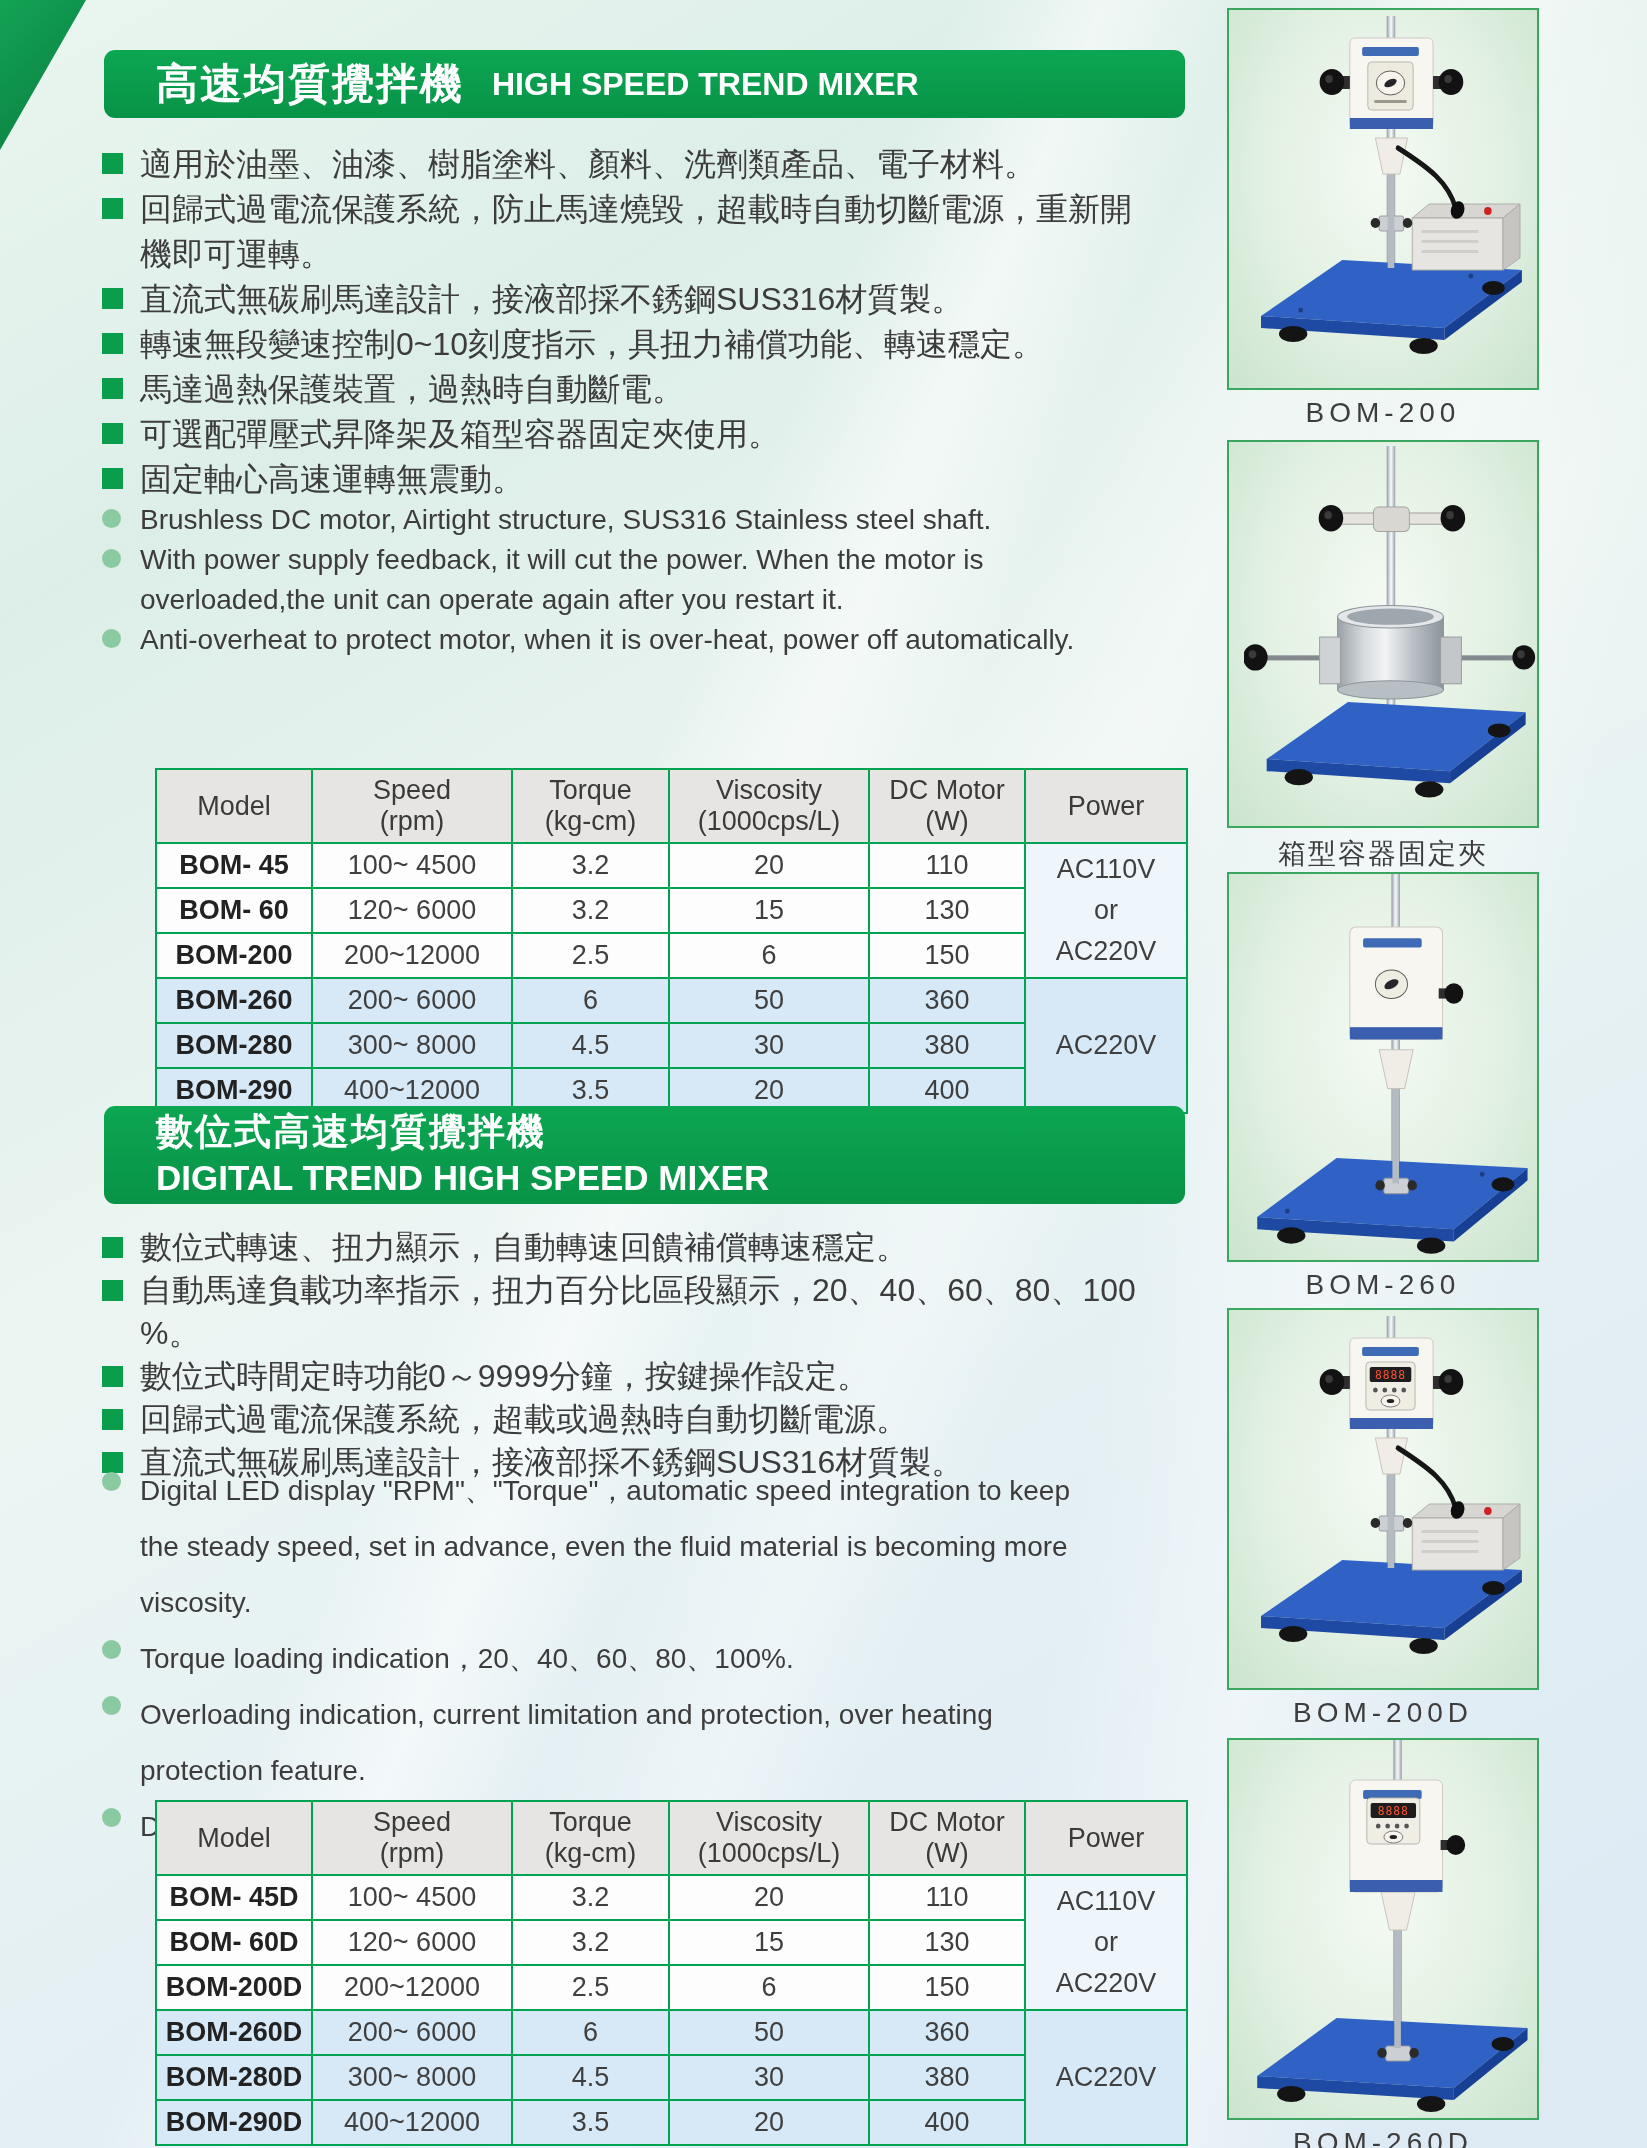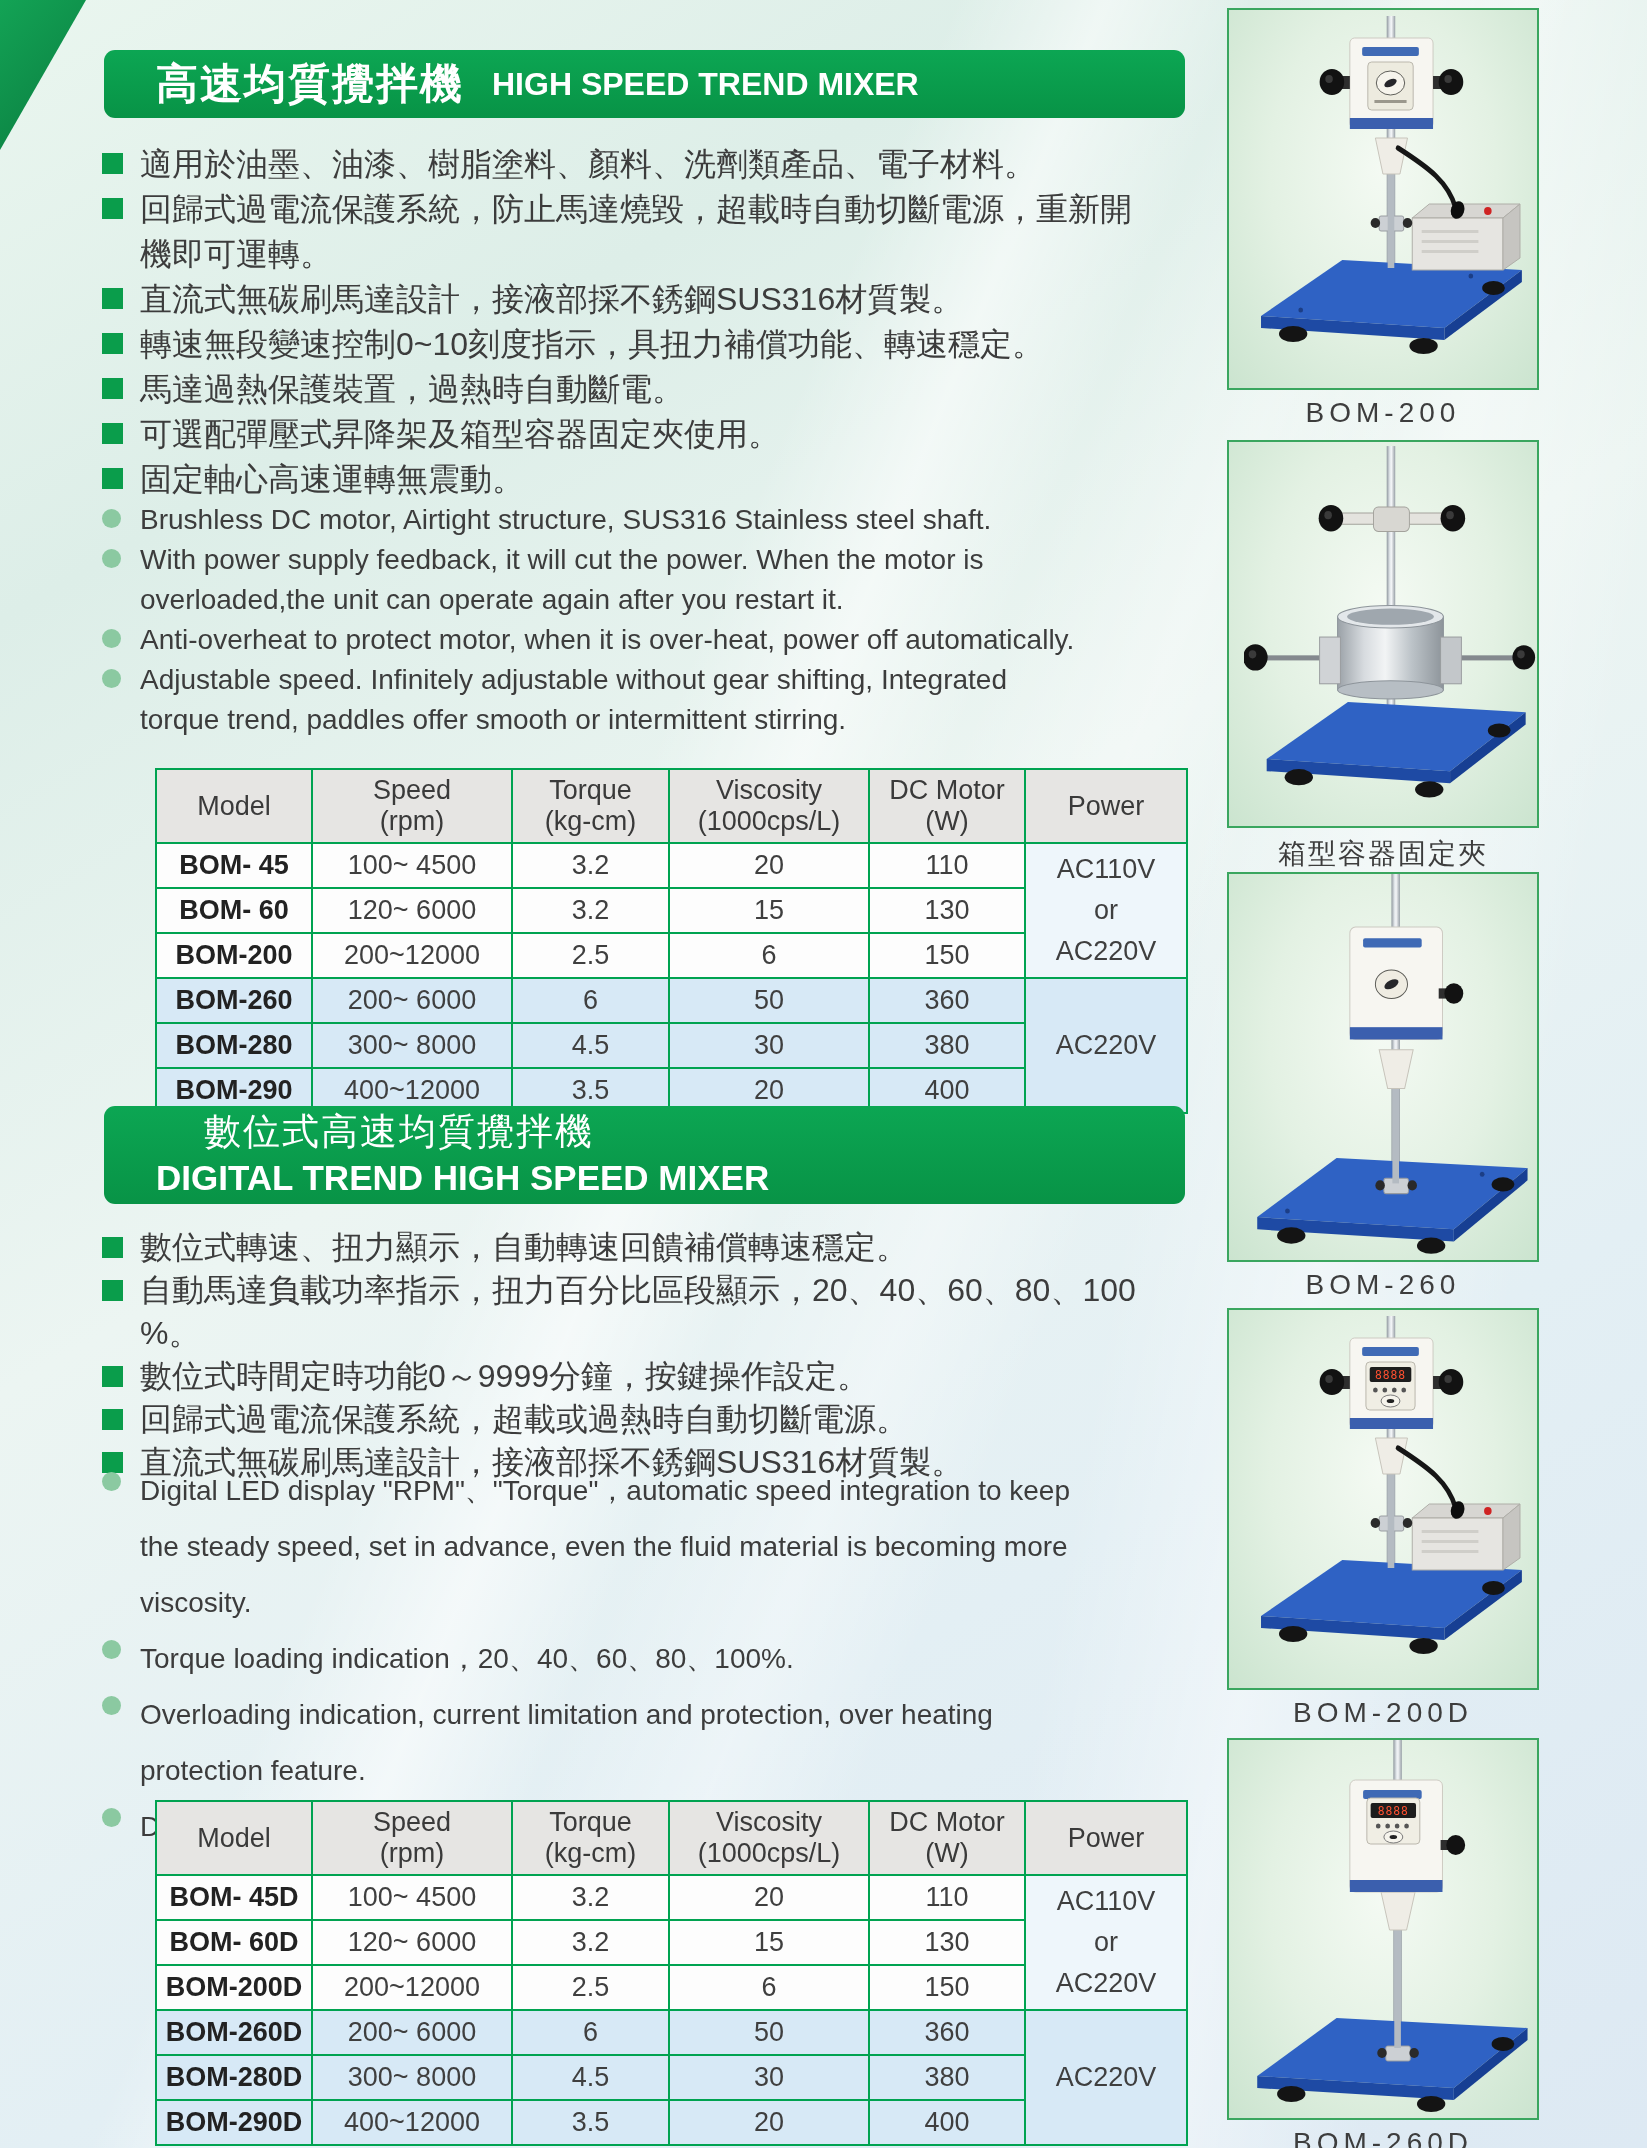--- a/index.html
+++ b/index.html
@@ -13,21 +13,21 @@
   .corner{position:absolute;top:0;left:0;width:86px;height:150px;
     background:linear-gradient(135deg,#13a355,#0a7b3f);
     clip-path:polygon(0 0,100% 0,0 100%);}
 
   .sec-header{position:absolute;left:104px;width:1081px;background:linear-gradient(180deg,#0ca653,#089346);
     border-radius:11px;color:#ffffff;box-sizing:border-box;padding-left:52px;}
   #header1{top:50px;height:68px;display:flex;align-items:center;gap:28px;}
   #header1 .zh{font-size:42px;font-weight:700;letter-spacing:2px;}
   #header1 .en{font-size:32px;font-weight:700;letter-spacing:0px;}
   #header2{top:1106px;height:98px;display:flex;flex-direction:column;justify-content:center;line-height:46px;}
-  #header2 .zh{font-size:37px;font-weight:400;letter-spacing:2px;margin-left:48px;}
+  #header2 .zh{font-size:37px;font-weight:700;letter-spacing:2px;}
   #header2 .en{font-size:35px;font-weight:700;}
 
   ul.bullets{list-style:none;margin:0;padding:0;position:absolute;left:100px;color:#3c3c3c;}
   ul.bullets li{position:relative;padding-left:40px;white-space:pre-wrap;}
   ul.zh{font-size:32px;}
   ul.zh li::before{content:"";position:absolute;left:2px;top:11px;width:21px;height:21px;background:#0a9d4b;}
   ul.en{font-size:28px;}
   ul.en li::before{content:"";position:absolute;left:2px;top:9px;width:19px;height:19px;border-radius:50%;background:#8bc9a1;}
   #s1zh{top:142px;width:1080px;line-height:45px;}
   #s1en{top:500px;width:1085px;line-height:40px;}
@@ -92,22 +92,20 @@
       <li>轉速無段變速控制0~10刻度指示，具扭力補償功能、轉速穩定。</li>
       <li>馬達過熱保護裝置，過熱時自動斷電。</li>
       <li>可選配彈壓式昇降架及箱型容器固定夾使用。</li>
       <li>固定軸心高速運轉無震動。</li>
     </ul>
   <ul class="bullets en" id="s1en">
       <li>Brushless DC motor, Airtight structure, SUS316 Stainless steel shaft.</li>
       <li>With power supply feedback, it will cut the power. When the motor is
 overloaded,the unit can operate again after you restart it.</li>
       <li>Anti-overheat to protect motor, when it is over-heat, power off automatically.</li>
-      <li>Adjustable speed. Infinitely adjustable without gear shifting, Integrated
-torque trend, paddles offer smooth or intermittent stirring.</li>
     </ul>
   <table class="spec" id="table1">
       <colgroup>
         <col style="width: 156px;">
         <col style="width: 200px;">
         <col style="width: 157px;">
         <col style="width: 200px;">
         <col style="width: 156px;">
         <col style="width: 162px;">
       </colgroup>

